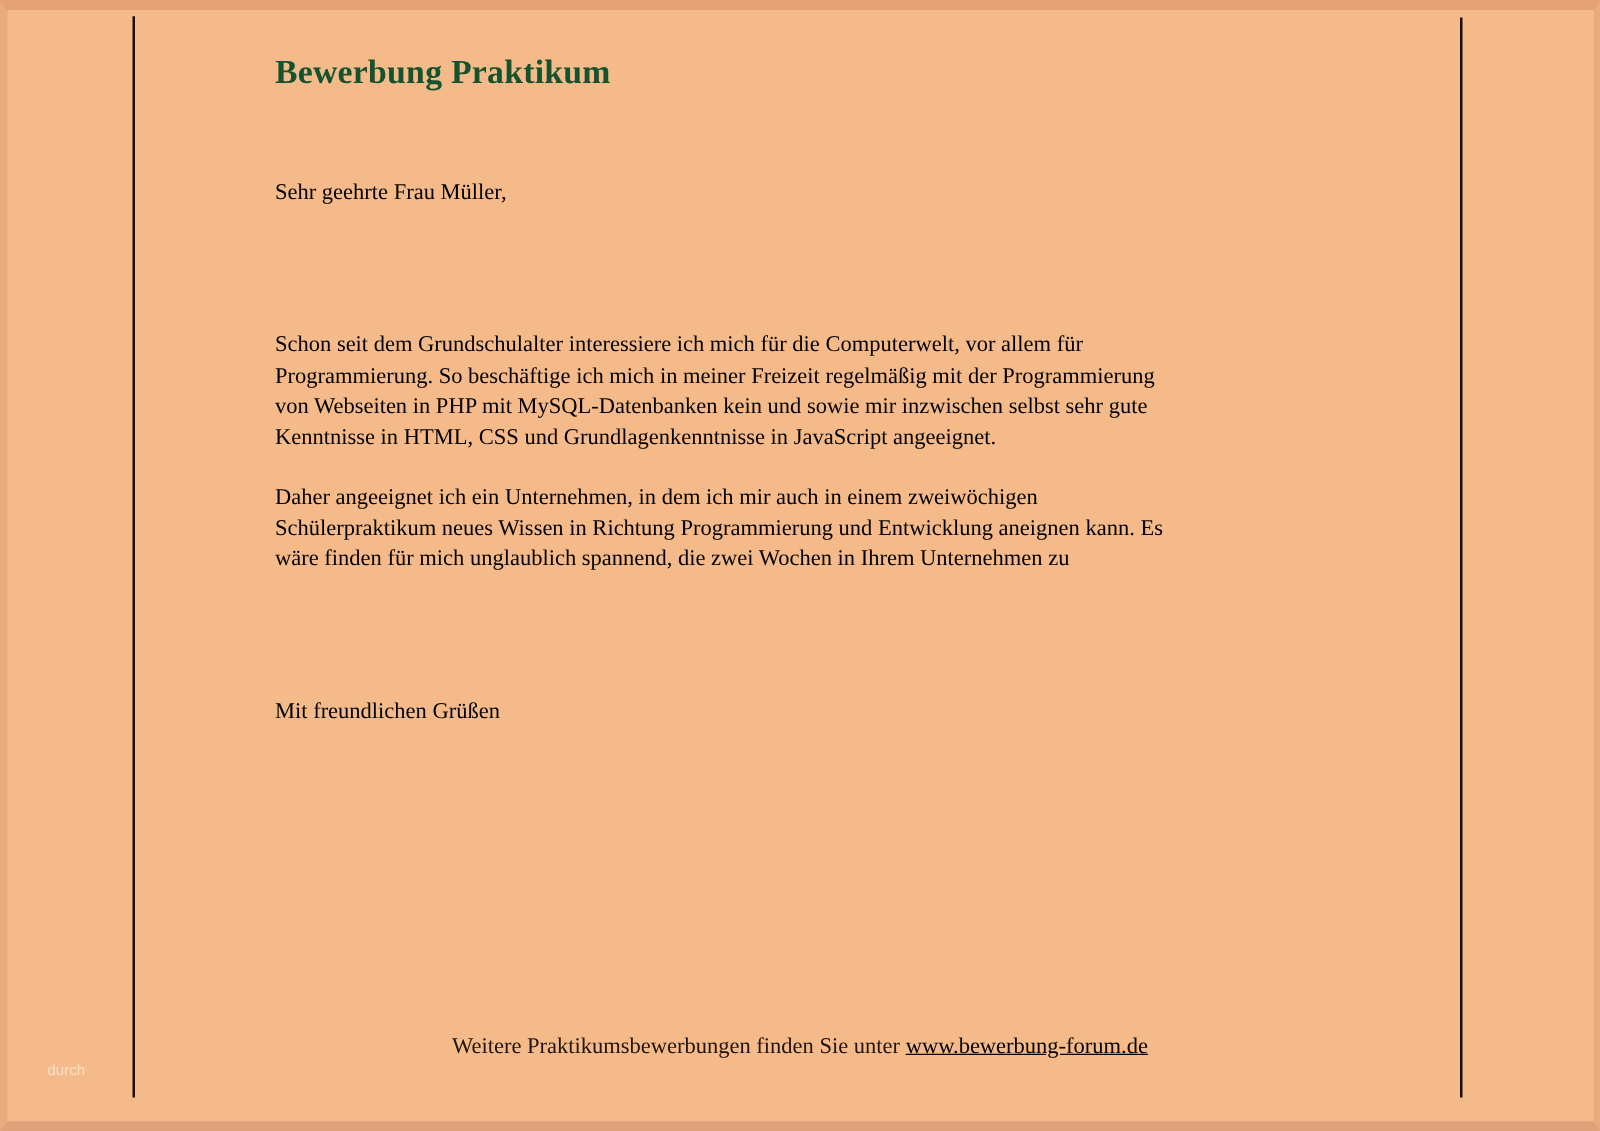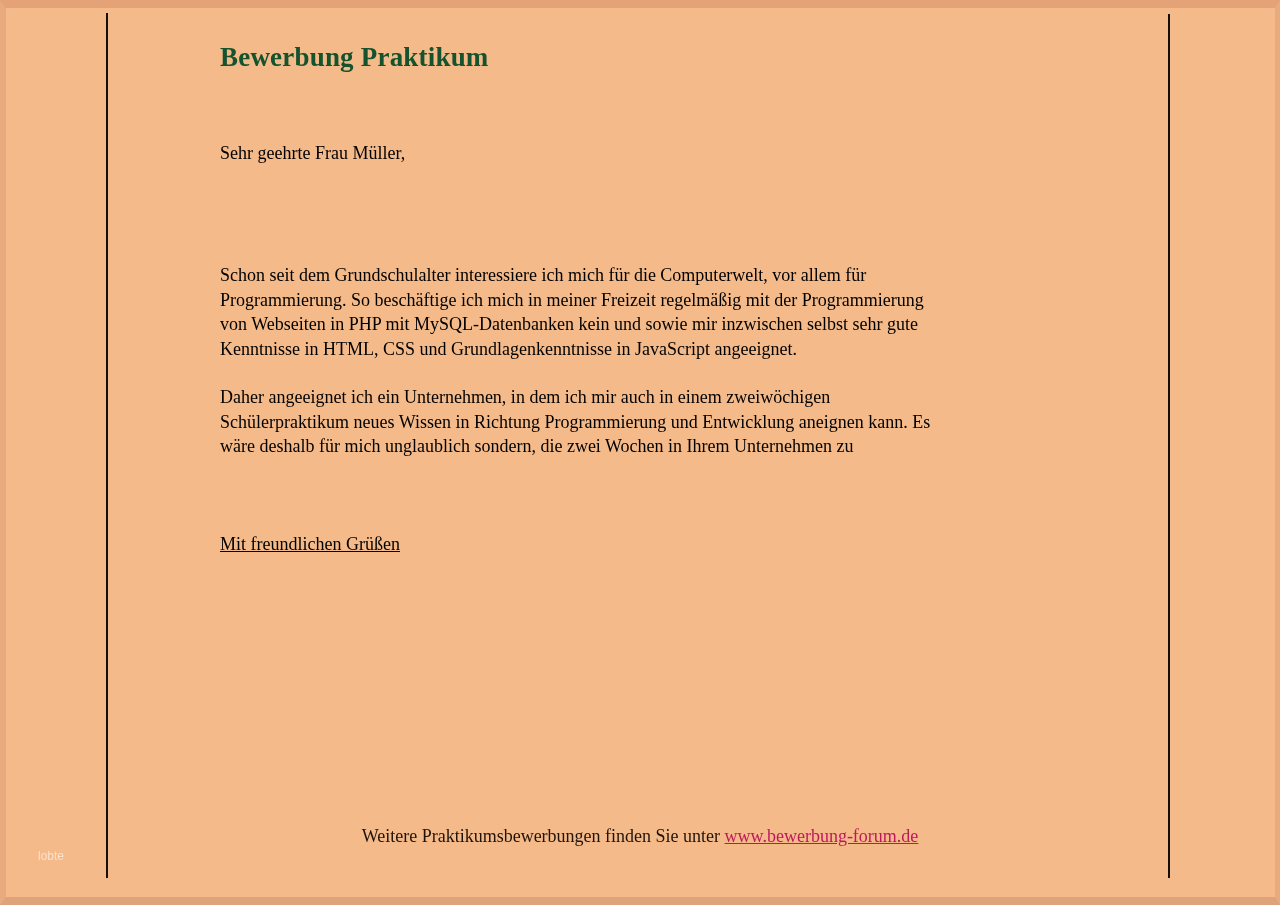--- a/index.html
+++ b/index.html
@@ -45,33 +45,33 @@
     width: 870px;
     margin: 0;
     font-size: 18px;
     line-height: 24.5px;
     color: #000000;
   }
   .greeting { top: 141px; }
   .para-1   { top: 189px; }
   .para-2   { top: 263px; }
   .para-3   { top: 385px; }
-  .closing  { top: 532px; text-decoration: underline; }
+  .closing  { top: 556px; }
   .line { display: block; }
 
   .footer {
     position: absolute;
     left: 0; top: 826px;
     width: 1280px;
     text-align: center;
     font-size: 18px;
     color: #20130a;
   }
   .footer-link {
-    color: #be185d;
+    color: #000000;
     text-decoration: underline;
     cursor: pointer;
   }
   .watermark {
     position: absolute;
     left: 38px; top: 849px;
     font-family: "Liberation Sans", sans-serif;
     font-size: 12px;
     color: rgba(255, 255, 255, 0.55);
   }
@@ -92,23 +92,23 @@
   <p class="textblock para-2">
     <span class="line">Schon seit dem Grundschulalter interessiere ich mich für die Computerwelt, vor allem für</span>
     <span class="line">Programmierung. So beschäftige ich mich in meiner Freizeit regelmäßig mit der Programmierung</span>
     <span class="line">von Webseiten in PHP mit MySQL-Datenbanken kein und sowie mir inzwischen selbst sehr gute</span>
     <span class="line">Kenntnisse in HTML, CSS und Grundlagenkenntnisse in JavaScript angeeignet.</span>
   </p>
 
   <p class="textblock para-3">
     <span class="line">Daher angeeignet ich ein Unternehmen, in dem ich mir auch in einem zweiwöchigen</span>
     <span class="line">Schülerpraktikum neues Wissen in Richtung Programmierung und Entwicklung aneignen kann. Es</span>
-    <span class="line">wäre deshalb für mich unglaublich sondern, die zwei Wochen in Ihrem Unternehmen zu</span>
+    <span class="line">wäre finden für mich unglaublich spannend, die zwei Wochen in Ihrem Unternehmen zu</span>
   </p>
 
   <p class="textblock closing">Mit freundlichen Grüßen</p>
 
   <div class="footer">
     <span>Weitere Praktikumsbewerbungen finden Sie unter </span><a href="#" class="footer-link">www.bewerbung-forum.de</a>
   </div>
 
-  <div class="watermark">lobte</div>
+  <div class="watermark">durch</div>
 </div>
 
 </body></html>

